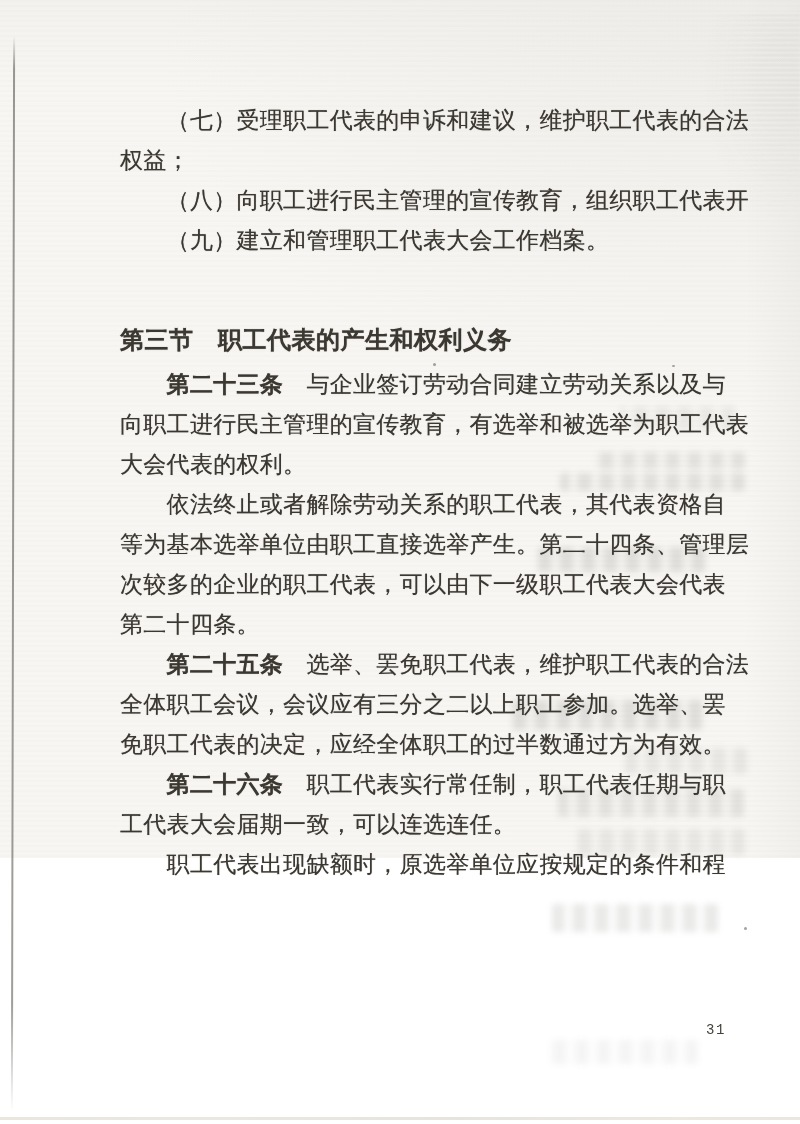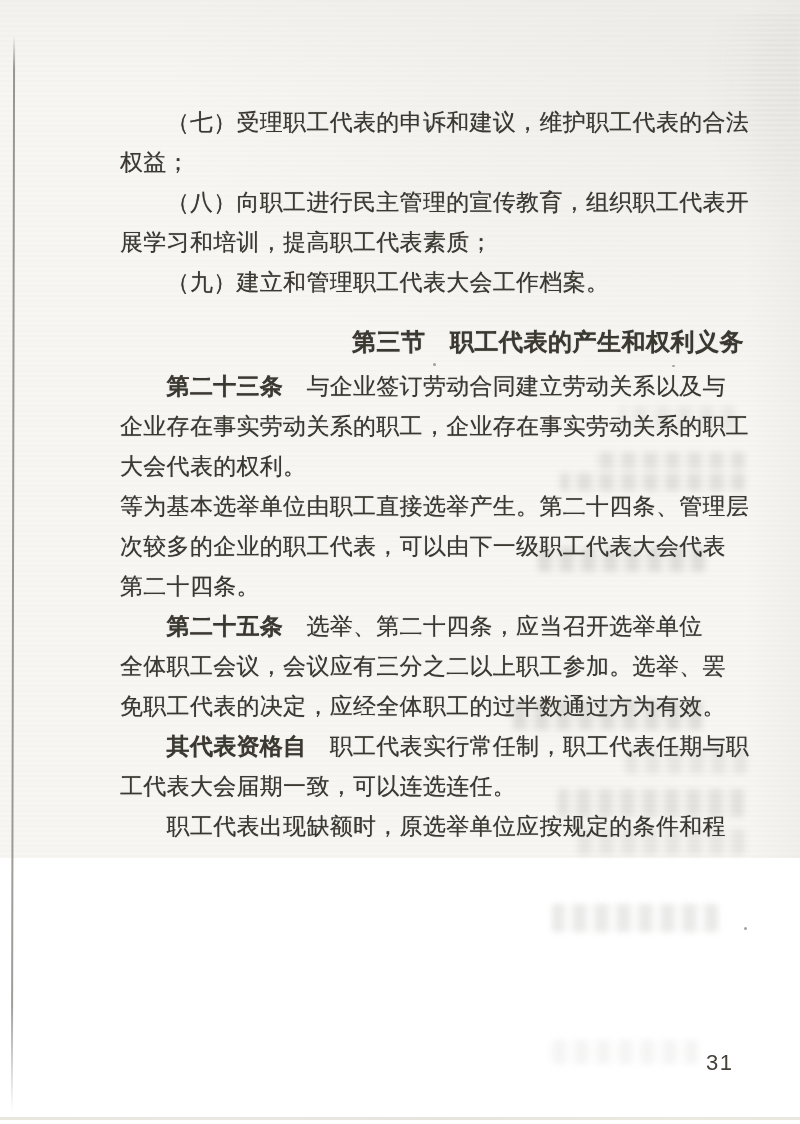--- a/index.html
+++ b/index.html
@@ -9,21 +9,21 @@
     background: #fff;
   }
   .page {
     position: relative;
     width: 800px; height: 858px;
     background:
       linear-gradient(180deg, rgba(232,231,227,.30), rgba(255,255,255,0) 90px),
       linear-gradient(270deg, rgba(216,214,208,.22), rgba(255,255,255,0) 55px),
       radial-gradient(900px 600px at 88% 6%, rgba(220,218,212,.28), rgba(255,255,255,0) 60%),
       #f7f6f3;
-    font-family: Liberation Sans, sans-serif;
+    font-family: Liberation Mono, monospace;
     color: #3b3731;
   }
   
   .grain {
     position: absolute; inset: 0;
     background: repeating-linear-gradient(180deg, rgba(198,196,190,.05) 0 2px, rgba(255,255,255,0) 2px 5px);
     pointer-events: none;
   }
   
   .edge-line {
@@ -88,33 +88,32 @@
   #lines-bottom { top: 366px; }
   .line {
     height: 40px; line-height: 40px;
     white-space: nowrap;
   }
   .bold { font-weight: bold; }
   .section-heading {
     position: absolute;
     left: 120px; top: 322px; width: 624px;
     height: 40px; line-height: 40px;
-    text-align: right;
+    text-align: left;
     font-size: 24px;
     font-weight: bold;
     letter-spacing: .5px;
     text-shadow: 0 0 .8px rgba(55,51,45,.7);
   }
   .page-number {
     position: absolute;
     left: 706px; top: 1022px;
-    font-size: 22px;
+    font-size: 14px;
     letter-spacing: 1.5px;
     color: #45413b;
-    margin-top: 28px;
   }
 </style>
 </head>
 <body>
 
 <div class="page">
   <div class="grain"></div>
   <div class="tex-tr"></div>
   <div class="edge-line"></div>
   <div class="bottom-fringe"></div>
@@ -131,35 +130,35 @@
   <div class="ghost g9"></div>
 
   <div class="speck s1"></div>
   <div class="speck s2"></div>
   <div class="speck s3"></div>
 
   <div id="lines-top" class="text-col">
       <div class="line"><span class="">　　（七）受理职工代表的申诉和建议，维护职工代表的合法</span></div>
       <div class="line"><span class="">权益；</span></div>
       <div class="line"><span class="">　　（八）向职工进行民主管理的宣传教育，组织职工代表开</span></div>
-      <div class="line"><span class="">展学习和培训，提高职工代表素质；</span></div>
       <div class="line"><span class="">　　（九）建立和管理职工代表大会工作档案。</span></div>
     </div>
 
   <div class="section-heading">第三节　职工代表的产生和权利义务</div>
 
   <div id="lines-bottom" class="text-col">
       <div class="line"><span class="">　　</span><span class="bold">第二十三条</span><span class="">　与企业签订劳动合同建立劳动关系以及与</span></div>
-      <div class="line"><span class="">企业存在事实劳动关系的职工，企业存在事实劳动关系的职工</span></div>
+      <div class="line"><span class="">向职工进行民主管理的宣传教育，有选举和被选举为职工代表</span></div>
       <div class="line"><span class="">大会代表的权利。</span></div>
+      <div class="line"><span class="">　　依法终止或者解除劳动关系的职工代表，其代表资格自</span></div>
       <div class="line"><span class="">等为基本选举单位由职工直接选举产生。第二十四条、管理层</span></div>
       <div class="line"><span class="">次较多的企业的职工代表，可以由下一级职工代表大会代表</span></div>
       <div class="line"><span class="">第二十四条。</span></div>
-      <div class="line"><span class="">　　</span><span class="bold">第二十五条</span><span class="">　选举、第二十四条，应当召开选举单位</span></div>
+      <div class="line"><span class="">　　</span><span class="bold">第二十五条</span><span class="">　选举、罢免职工代表，维护职工代表的合法</span></div>
       <div class="line"><span class="">全体职工会议，会议应有三分之二以上职工参加。选举、罢</span></div>
       <div class="line"><span class="">免职工代表的决定，应经全体职工的过半数通过方为有效。</span></div>
-      <div class="line"><span class="">　　</span><span class="bold">其代表资格自</span><span class="">　职工代表实行常任制，职工代表任期与职</span></div>
+      <div class="line"><span class="">　　</span><span class="bold">第二十六条</span><span class="">　职工代表实行常任制，职工代表任期与职</span></div>
       <div class="line"><span class="">工代表大会届期一致，可以连选连任。</span></div>
       <div class="line"><span class="">　　职工代表出现缺额时，原选举单位应按规定的条件和程</span></div>
     </div>
 
   <div class="page-number">31</div>
 </div>
 
 </body></html>

